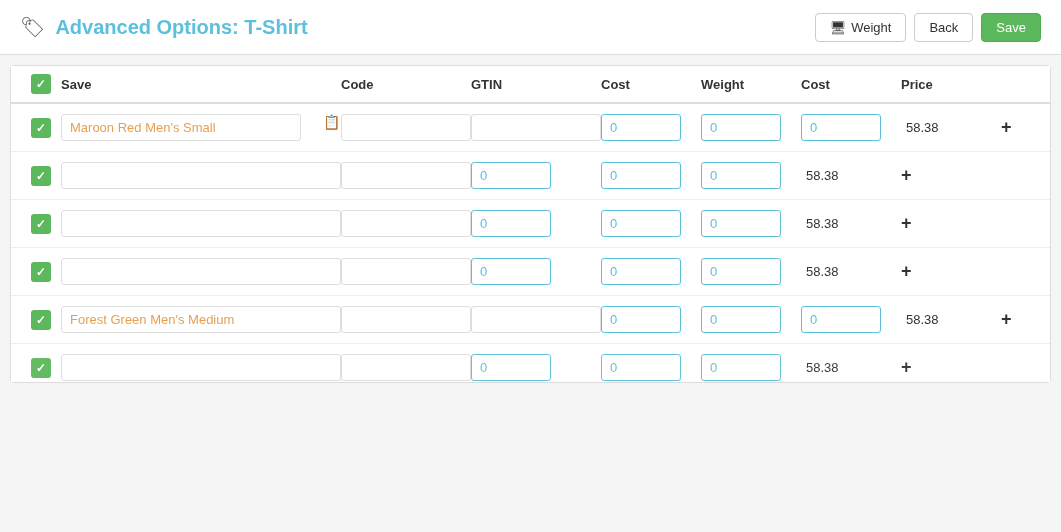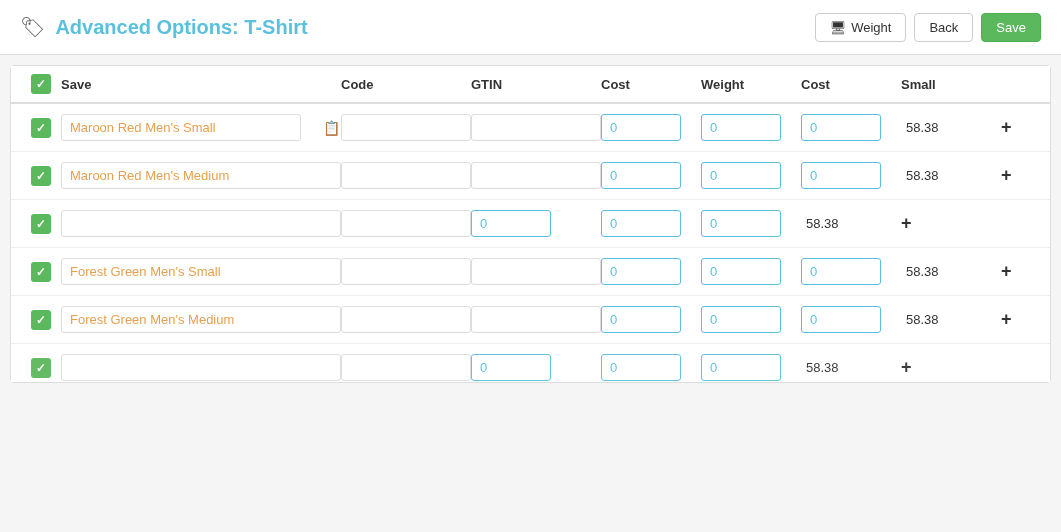--- a/index.html
+++ b/index.html
@@ -143,21 +143,20 @@
       padding: 5px 8px;
       width: 100%;
       font-size: 13px;
       color: #e6a050;
       background: #fff;
       outline: none;
     }
 
     .name-cell {
       display: flex;
-      align-items: center;
       gap: 23px;
     }
     .card-icon {
       color: #aaa;
       font-size: 14px;
       cursor: pointer;
       flex-shrink: 0;
     }
 
     .text-input {
@@ -223,21 +222,21 @@
   <div class="table-header">
     <div class="checkbox-cell">
       <div class="header-checkbox-wrap"></div>
     </div>
     <div class="th">Save</div>
     <div class="th">Code</div>
     <div class="th">GTIN</div>
     <div class="th">Cost</div>
     <div class="th">Weight</div>
     <div class="th">Cost</div>
-    <div class="th">Small</div>
+    <div class="th">Price</div>
     <div class="th"></div>
   </div>
 
   <div id="table-body">
       <div class="table-row">
     <div class="checkbox-cell">
       <div class="checkbox-wrap checked"></div>
     </div>
     <div class="name-cell">
       <input class="name-input" type="text" value="Maroon Red Men's Small" style="">
@@ -260,75 +259,67 @@
     </div>
     <div class="price-cell">58.38</div>
     <div>
       <button class="plus-btn">+</button>
     </div>
   </div>
       <div class="table-row">
     <div class="checkbox-cell">
       <div class="checkbox-wrap checked"></div>
     </div>
-    <div class="name-cell">
-      <input class="name-input" type="text" value="Maroon Red Men's Medium" style="">
-
-    </div>
-    <div>
-      <input class="text-input" type="text" value="" style="">
-    </div>
-    <div>
-      <input class="text-input" type="text" value="" style="">
-    </div>
-    <div>
-      <input class="number-input" type="text" value="0" style="">
-    </div>
-    <div>
-      <input class="number-input" type="text" value="0" style="">
-    </div>
-    <div>
-      <input class="number-input" type="text" value="0" style="">
-    </div>
-    <div class="price-cell">58.38</div>
-    <div>
-      <button class="plus-btn">+</button>
-    </div>
-  </div>
-      <div class="table-row">
-    <div class="checkbox-cell">
-      <div class="checkbox-wrap checked"></div>
-    </div>
-    <div>
-      <input class="text-input" type="text" value="" style="">
-    </div>
-    <div>
-      <input class="text-input" type="text" value="" style="">
-    </div>
-    <div>
-      <input class="number-input" type="text" value="0" style="">
-    </div>
-    <div>
-      <input class="number-input" type="text" value="0" style="">
-    </div>
-    <div>
-      <input class="number-input" type="text" value="0" style="">
-    </div>
-    <div class="price-cell">58.38</div>
-    <div>
-      <button class="plus-btn">+</button>
-    </div>
-  </div>
-      <div class="table-row">
-    <div class="checkbox-cell">
-      <div class="checkbox-wrap checked"></div>
-    </div>
-    <div class="name-cell">
-      <input class="name-input" type="text" value="Forest Green Men's Small" style="">
-
+    <div>
+      <input class="text-input" type="text" value="" style="">
+    </div>
+    <div>
+      <input class="text-input" type="text" value="" style="">
+    </div>
+    <div>
+      <input class="number-input" type="text" value="0" style="">
+    </div>
+    <div>
+      <input class="number-input" type="text" value="0" style="">
+    </div>
+    <div>
+      <input class="number-input" type="text" value="0" style="">
+    </div>
+    <div class="price-cell">58.38</div>
+    <div>
+      <button class="plus-btn">+</button>
+    </div>
+  </div>
+      <div class="table-row">
+    <div class="checkbox-cell">
+      <div class="checkbox-wrap checked"></div>
+    </div>
+    <div>
+      <input class="text-input" type="text" value="" style="">
+    </div>
+    <div>
+      <input class="text-input" type="text" value="" style="">
+    </div>
+    <div>
+      <input class="number-input" type="text" value="0" style="">
+    </div>
+    <div>
+      <input class="number-input" type="text" value="0" style="">
+    </div>
+    <div>
+      <input class="number-input" type="text" value="0" style="">
+    </div>
+    <div class="price-cell">58.38</div>
+    <div>
+      <button class="plus-btn">+</button>
+    </div>
+  </div>
+      <div class="table-row">
+    <div class="checkbox-cell">
+      <div class="checkbox-wrap checked"></div>
     </div>
     <div>
       <input class="text-input" type="text" value="" style="">
     </div>
     <div>
       <input class="text-input" type="text" value="" style="">
     </div>
     <div>
       <input class="number-input" type="text" value="0" style="">
     </div>

